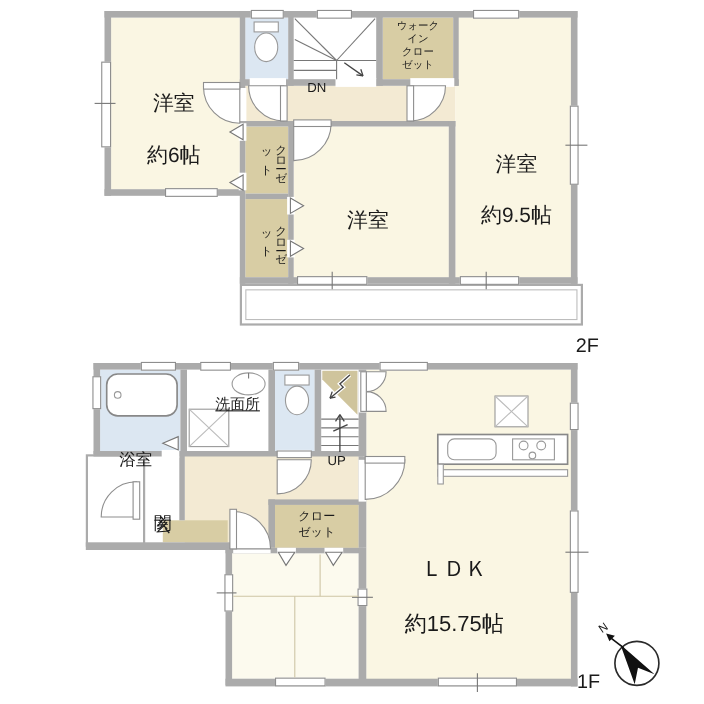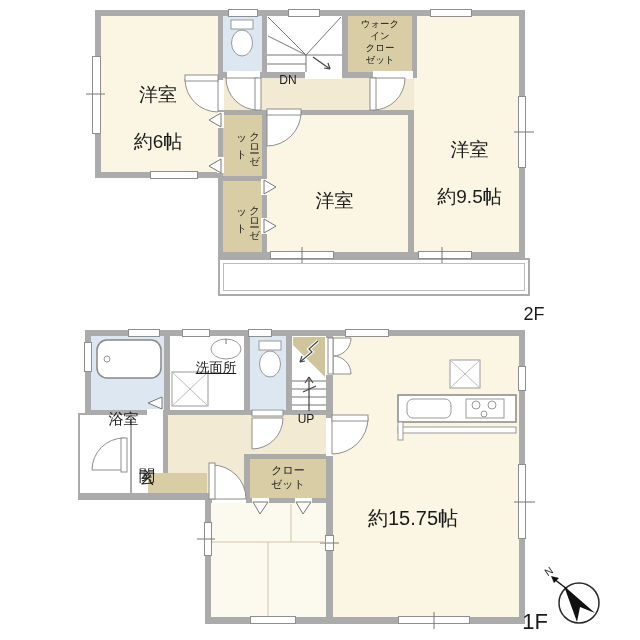--- a/index.html
+++ b/index.html
@@ -275,19 +275,20 @@
   <div class="lbl" style="left:512px;top:303px;width:44px;font-size:18px;">2F</div>
 
   <div class="lbl" style="left:91px;top:381px;width:65px;font-size:15px;margin-top:29px;">浴室</div>
   <div class="lbl" style="left:186px;top:360px;width:60px;font-size:13.5px;text-decoration:underline;">洗面所</div>
   <div class="vlbl" style="left:135px;top:430px;width:22px;height:50px;font-size:16px;">玄関</div>
   <div class="lbl" style="left:252px;top:463px;width:72px;font-size:11px;line-height:14px;">クロー
 ゼット</div>
   <div class="lbl" style="left:212px;top:542px;width:118px;font-size:17px;">
   </div>
   <div class="lbl" style="left:348px;top:481px;width:130px;font-size:20px;">
+    <span style="display:block">ＬＤＫ</span>
     <span style="display:block">約15.75帖</span>
   </div>
   <div class="lbl" style="left:288px;top:412px;width:36px;font-size:12px;">UP</div>
-  <div class="lbl" style="left:515px;top:608px;width:40px;font-size:22px;">1F</div>
+  <div class="lbl" style="left:515px;top:608px;width:40px;font-size:18px;">1F</div>
   <div class="lbl" style="left:541px;top:565px;width:16px;font-size:10.5px;transform:rotate(-35deg);">N</div>
 
 </div>
 
 </body></html>

